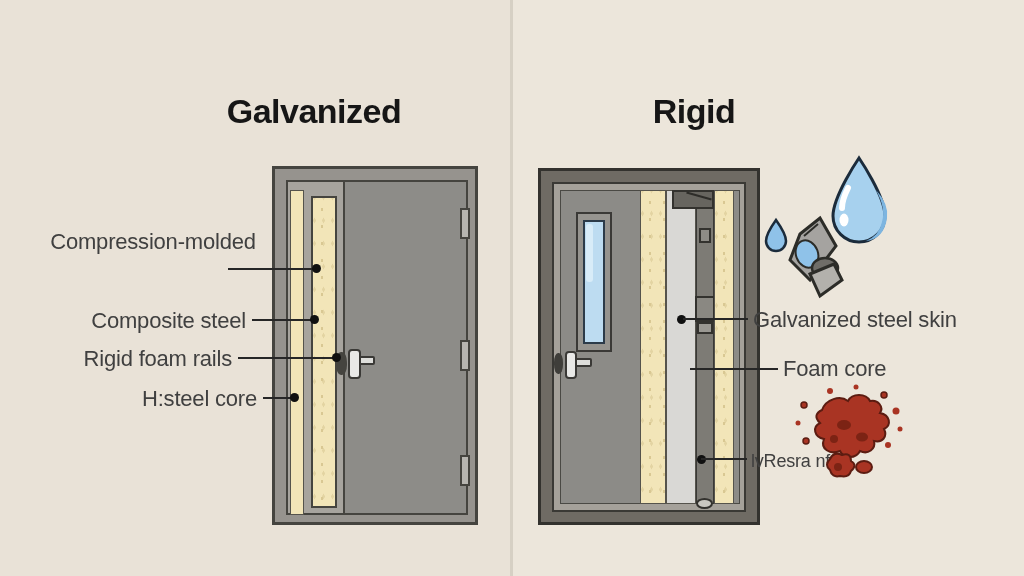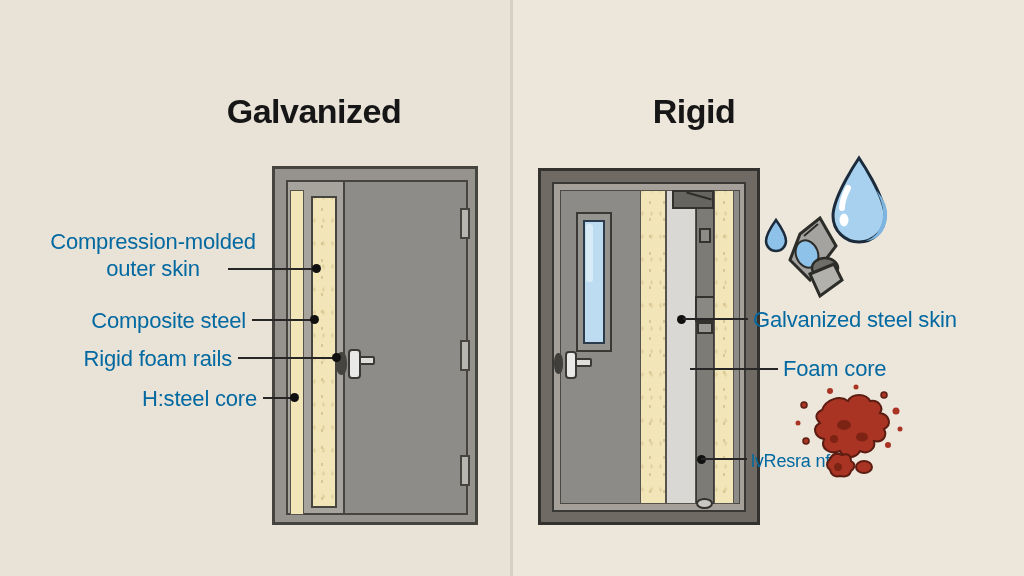--- a/index.html
+++ b/index.html
@@ -9,21 +9,21 @@
     background:#e9e2d7;
   }
   .abs{position:absolute;box-sizing:border-box;}
   .half-right{left:513px;top:0;width:511px;height:576px;background:#ece6db;}
   .divider{left:510px;top:0;width:3px;height:576px;background:#d6d0c4;}
   .title{
     position:absolute;font-weight:700;font-size:34px;color:#161616;
     text-align:center;letter-spacing:-0.5px;
   }
   .lbl{
-    position:absolute;font-size:22px;color:#0369a1;letter-spacing:-0.2px;
+    position:absolute;font-size:22px;color:#404040;letter-spacing:-0.2px;
     line-height:26px;
   }
   .lbl .ln{display:block;}
   .leader{position:absolute;height:2px;background:#262626;}
   .dot{position:absolute;width:9px;height:9px;border-radius:50%;background:#101010;}
   .part{position:absolute;box-sizing:border-box;}
   .speckle{
     background-color:#f2e5b8;
     background-image:
       radial-gradient(#d9c893 1.3px, transparent 1.5px),
@@ -51,21 +51,20 @@
     <div class="part" style="left:188px;top:42px;width:10px;height:31px;background:#b7b5b0;border:2px solid #45443f;"></div>
     <div class="part" style="left:188px;top:174px;width:10px;height:31px;background:#b7b5b0;border:2px solid #45443f;"></div>
     <div class="part" style="left:188px;top:289px;width:10px;height:31px;background:#b7b5b0;border:2px solid #45443f;"></div>
     <div class="part" style="left:64px;top:186px;width:11px;height:23px;background:#45443f;border-radius:45%;"></div>
     <div class="part" style="left:76px;top:183px;width:13px;height:30px;background:#e9e9e7;border:2px solid #3a3936;border-radius:4px;"></div>
     <div class="part" style="left:87px;top:190px;width:16px;height:9px;background:#dededb;border:2px solid #3a3936;border-radius:2px;"></div>
   </div>
 
   <div class="lbl" style="left:46px;top:228px;width:214px;text-align:center;line-height:27px;">
     <span class="ln">Compression-molded</span>
-    <span class="ln">outer skin</span>
   </div>
   <div class="leader" style="left:228px;top:268px;width:90px;"></div>
   <div class="dot" style="left:312px;top:264px;"></div>
 
   <div class="lbl" style="left:86px;top:308px;width:160px;text-align:right;">
     <span class="ln">Composite steel</span>
   </div>
   <div class="leader" style="left:252px;top:319px;width:62px;"></div>
   <div class="dot" style="left:310px;top:315px;"></div>
 

